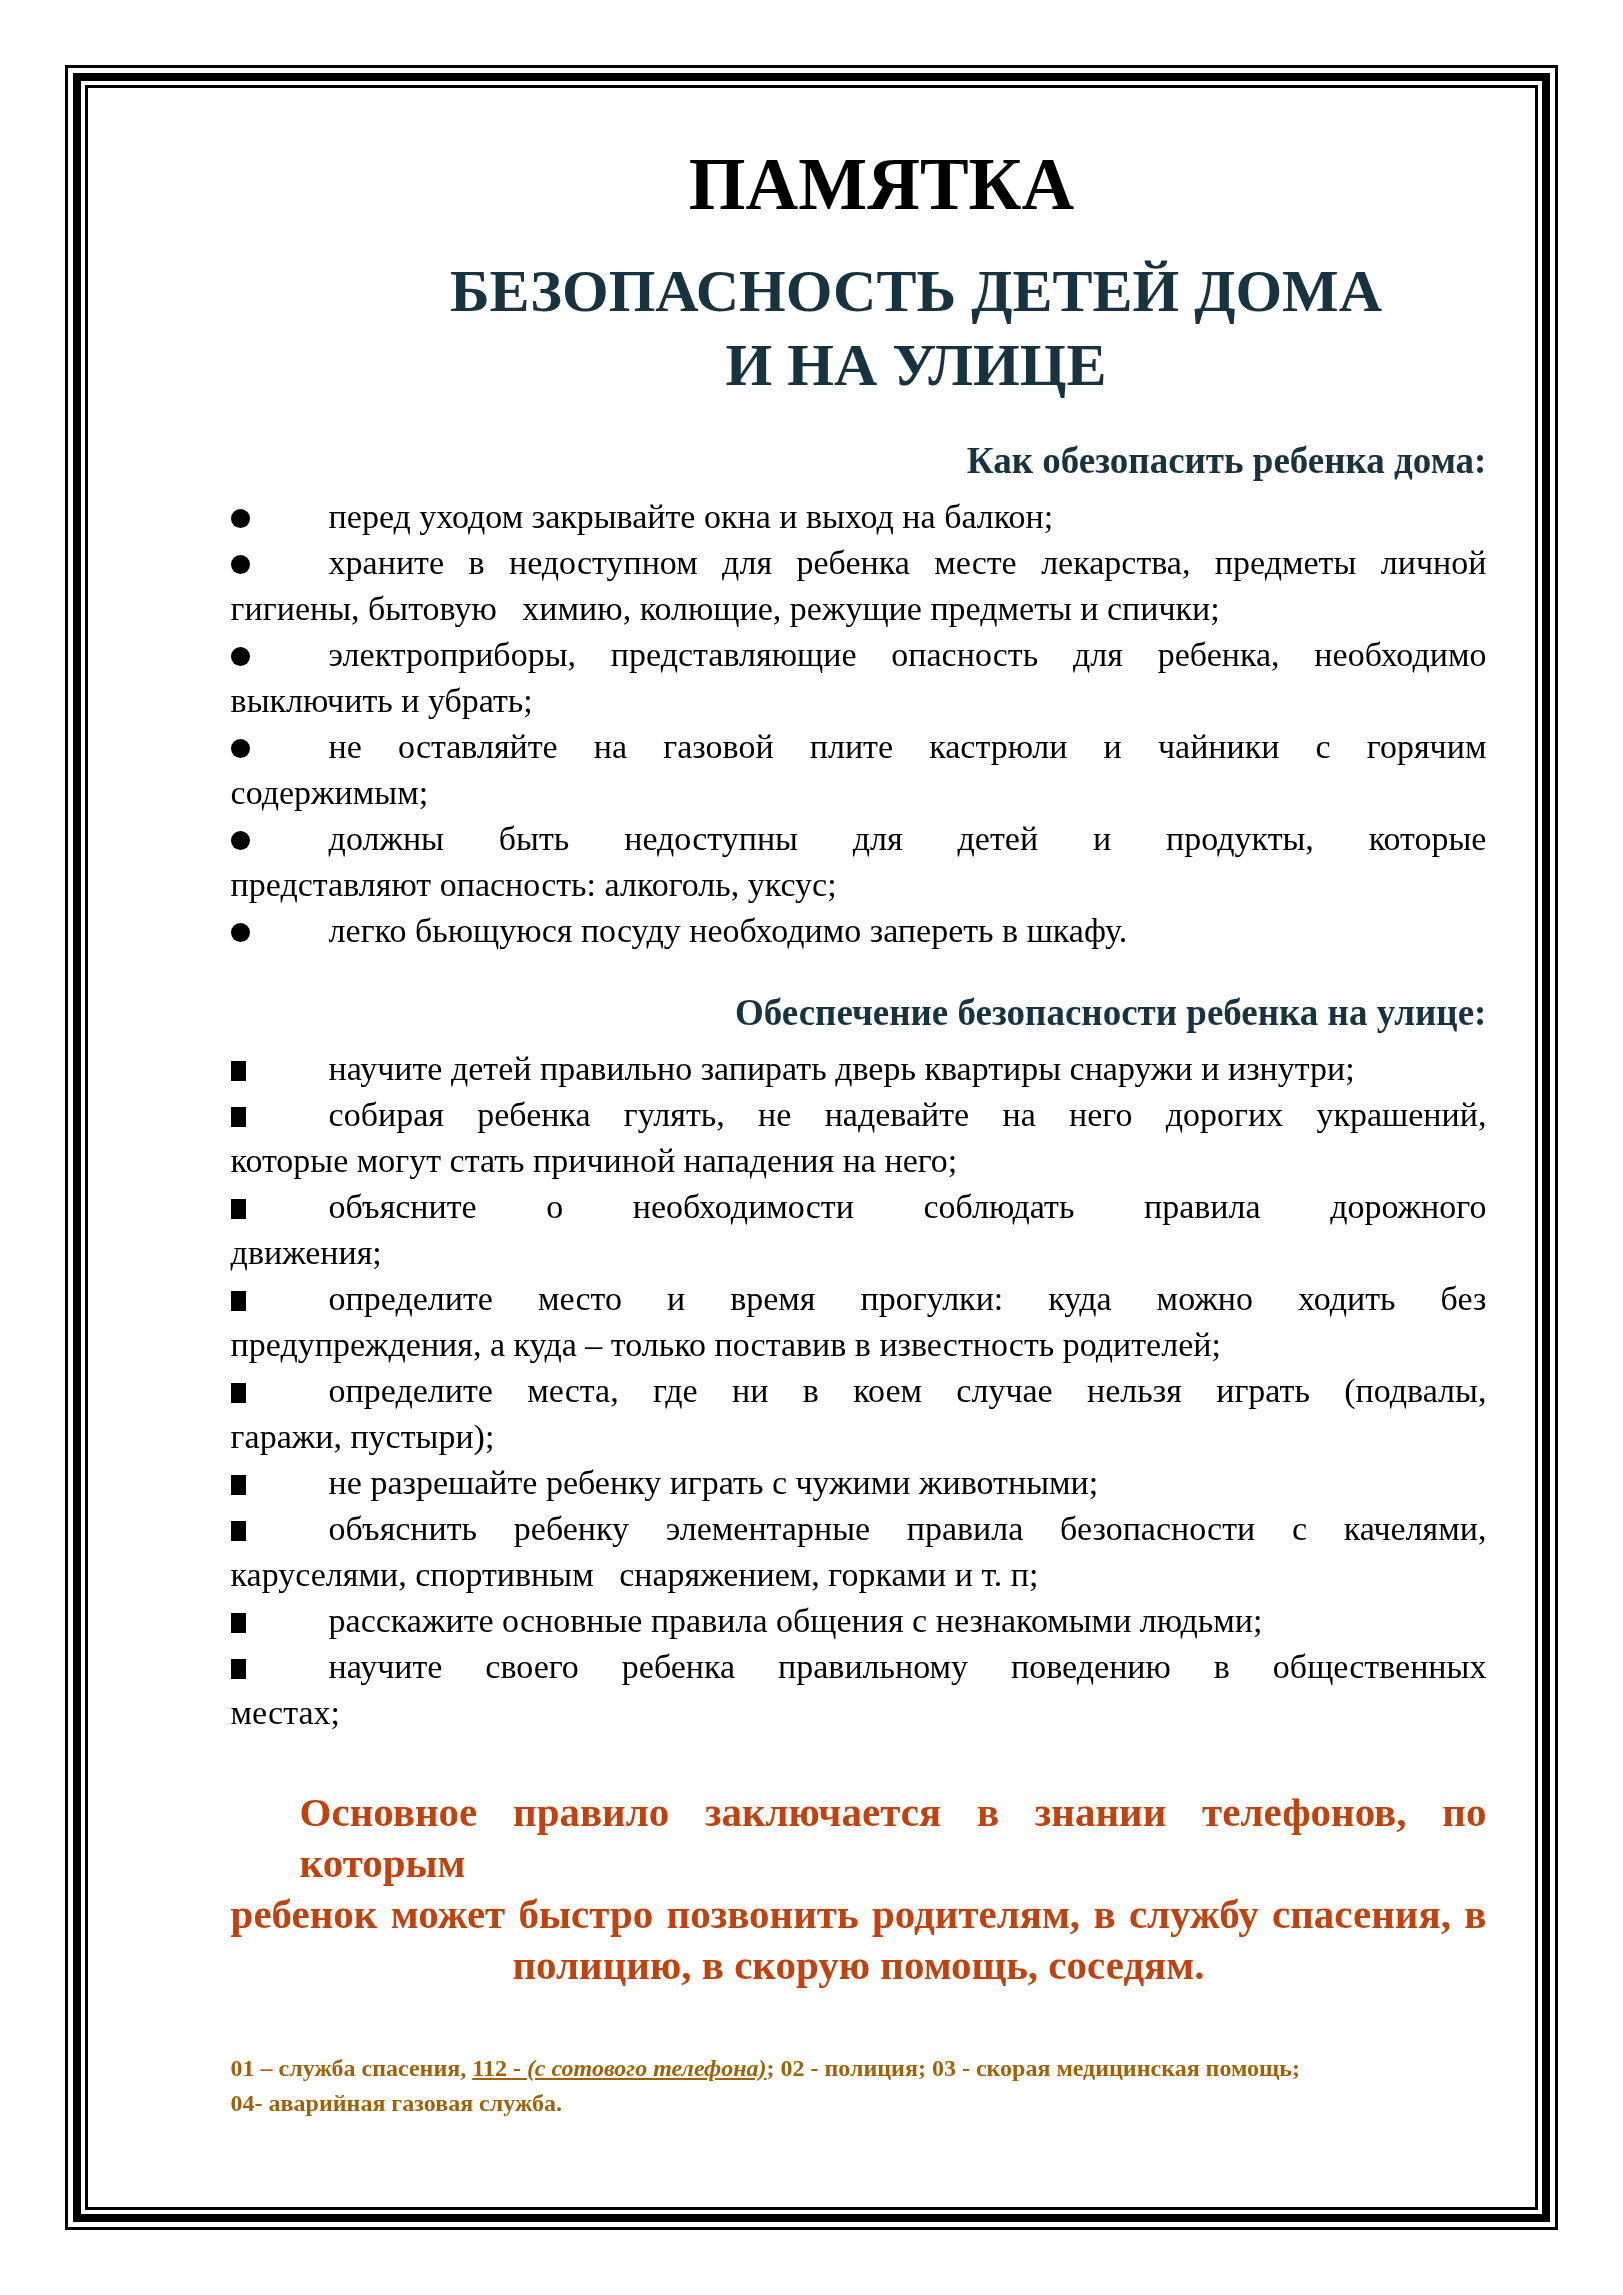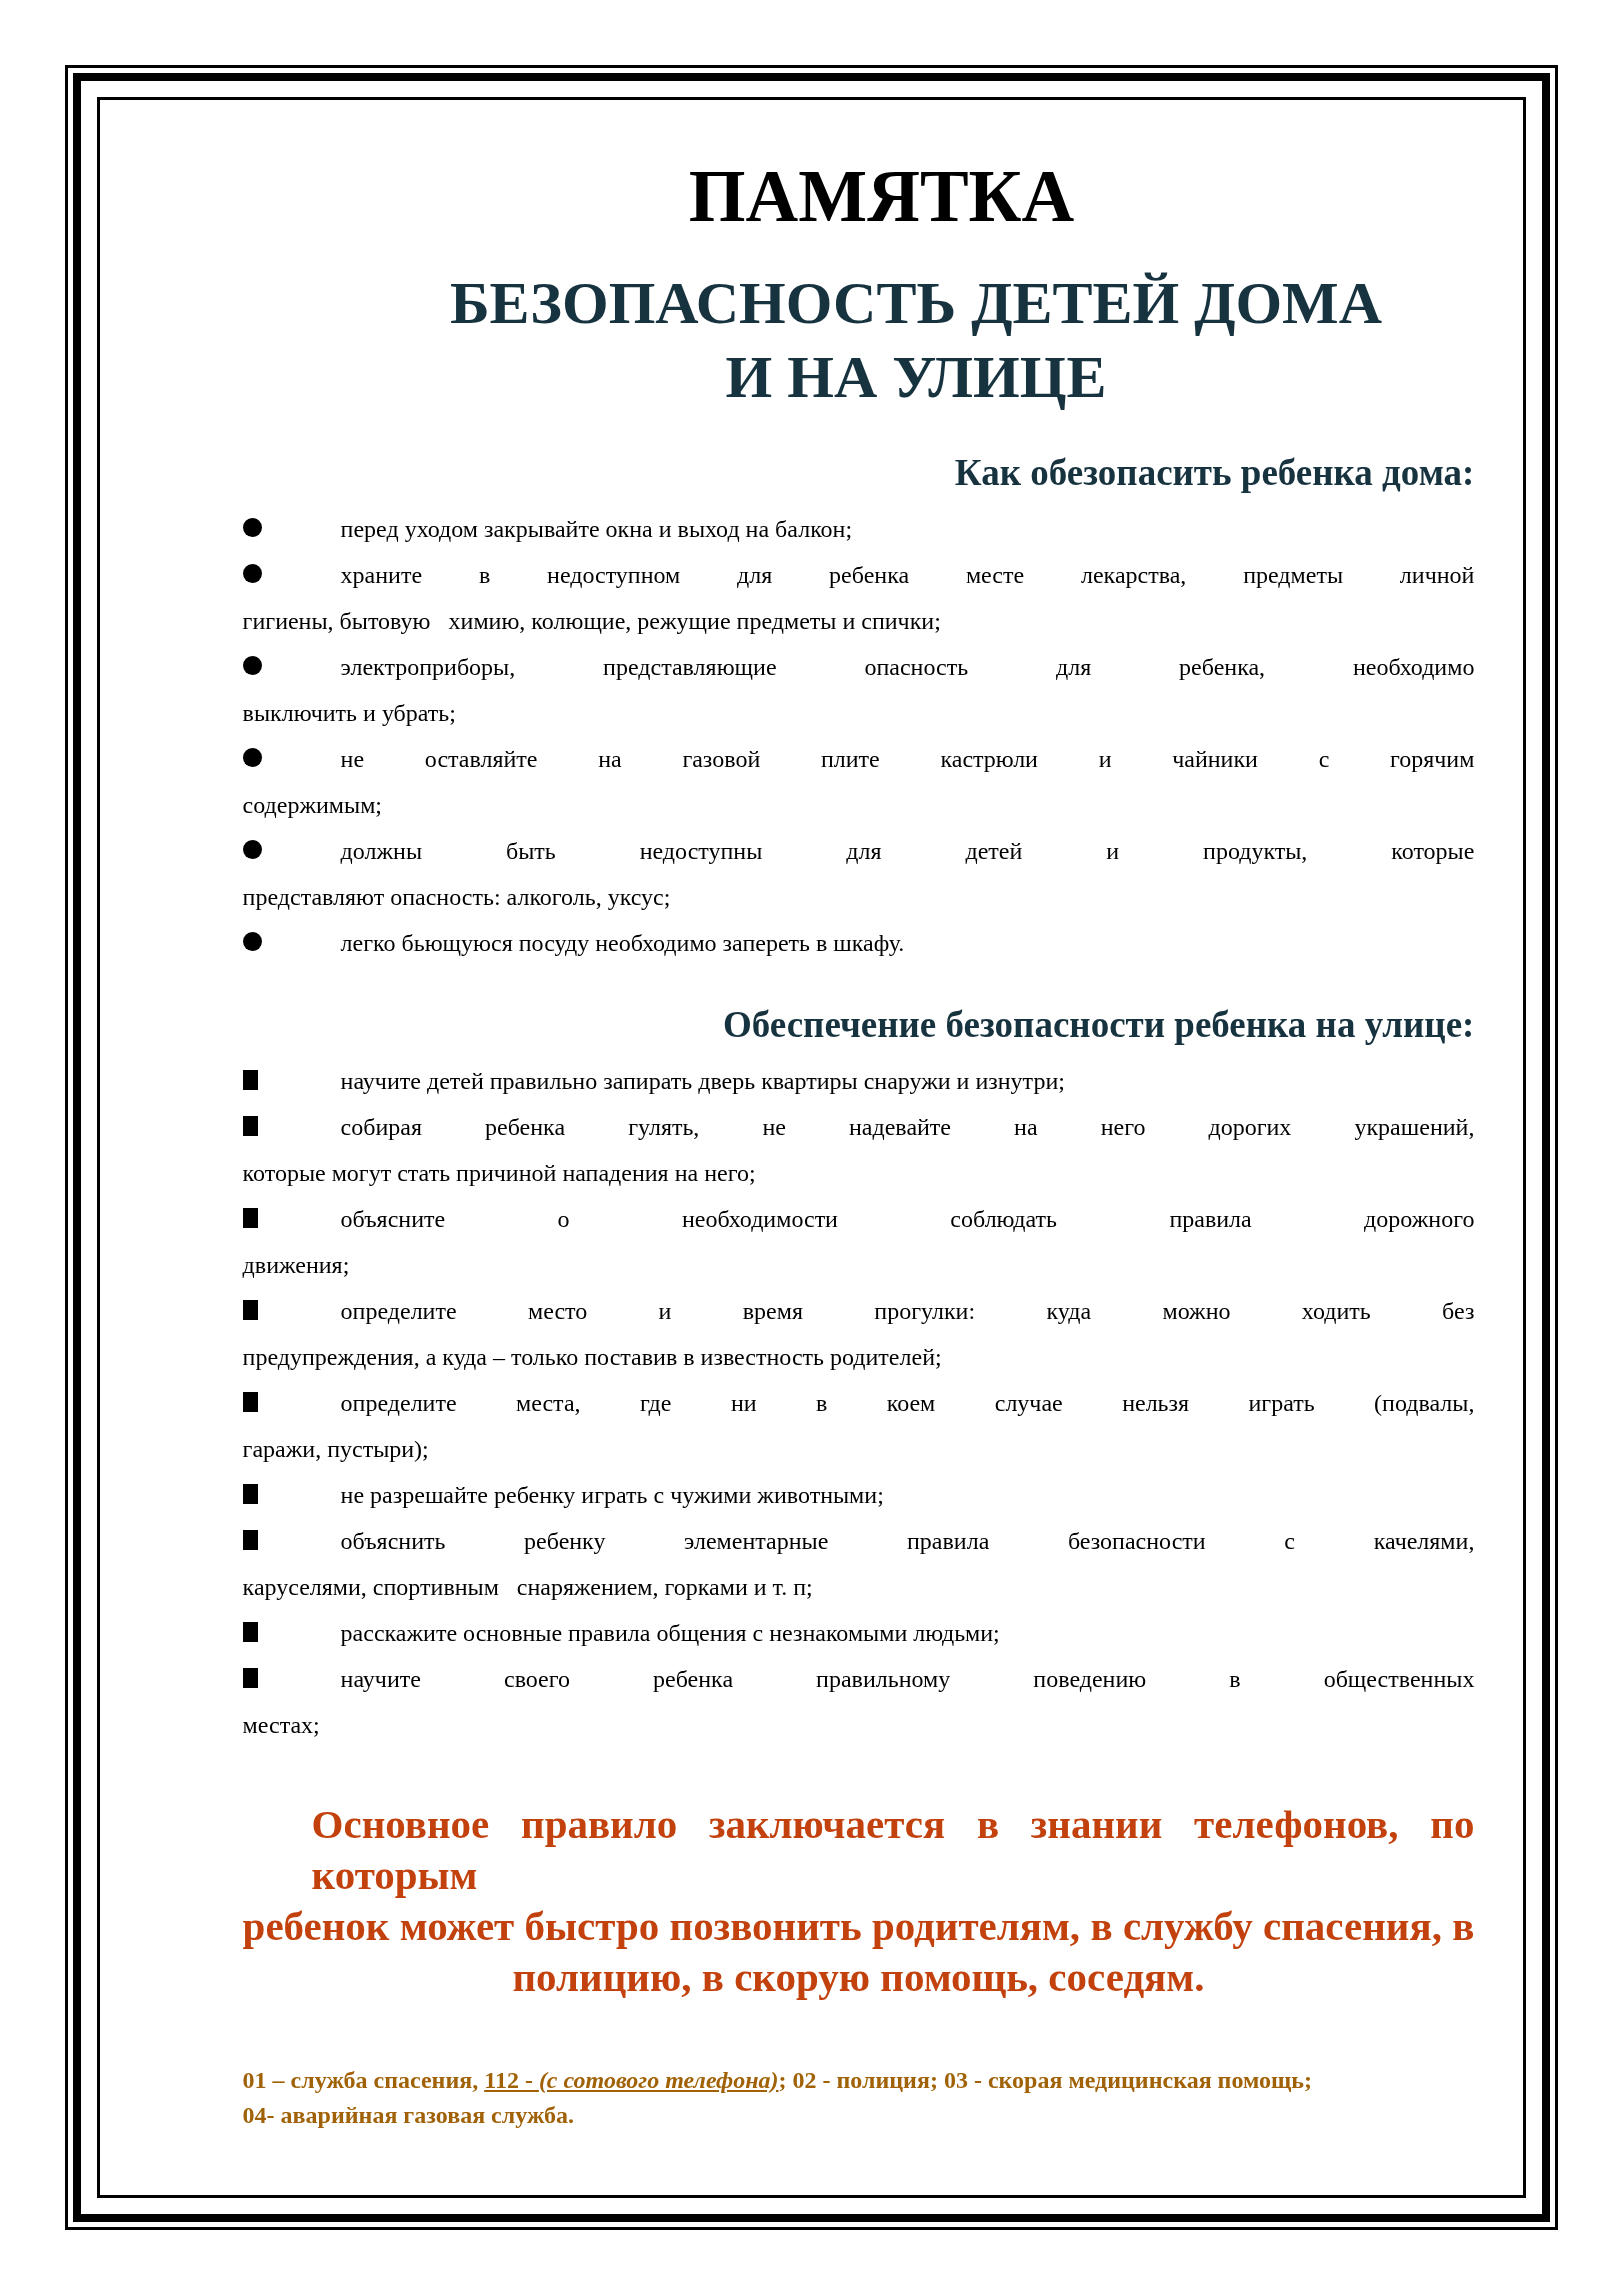--- a/index.html
+++ b/index.html
@@ -10,21 +10,21 @@
     font-family:"Liberation Serif","DejaVu Serif",serif;
     color:#000;
     overflow:hidden;
   }
   
   .frame-outer{
     position:absolute;left:65px;top:65px;right:65px;bottom:65px;
     border:3.9px solid #000;padding:4.6px;box-sizing:border-box;
   }
   .frame-mid{
-    width:100%;height:100%;border:8.5px solid #000;padding:16px;box-sizing:border-box;text-decoration:underline;
+    width:100%;height:100%;border:8.5px solid #000;padding:4px;box-sizing:border-box;text-decoration:underline;
   }
   .frame-inner{
     width:100%;height:100%;border:3.9px solid #000;box-sizing:border-box;position:relative;
   }
   .content{
     position:absolute;left:0;top:0;right:0;bottom:0;
     padding:58px 49px 0 143px;box-sizing:border-box;
   }
   .title{
     font-size:73px;font-weight:bold;line-height:77px;
@@ -33,21 +33,21 @@
   .subtitle{
     margin:31px 0 0 115px;text-align:center;
     font-size:60px;font-weight:bold;line-height:74px;
     color:#17333f;
   }
   .sec-heading{
     margin:38px 0 0 115px;text-align:right;
     font-size:37px;font-weight:bold;line-height:41px;
     color:#17333f;
   }
-  .list{margin-top:13px;font-size:24px;}
+  .list{margin-top:13px;font-size:34px;}
   .l{line-height:46px;text-align:left;}
   .l .t{}
   .l:not(.jl) .t{white-space:pre-wrap;}
   .jl{text-align:justify;text-align-last:justify;}
   .center{text-align:center;text-align-last:center;}
   .indent{padding-left:69px;}
   .marker{display:inline-block;width:98px;}
   .dot{display:inline-block;width:19px;height:19px;border-radius:50%;background:#000;vertical-align:-0.7px;}
   .sq{display:inline-block;width:15px;height:20px;background:#000;vertical-align:-1.3px;}
   .key-message{

